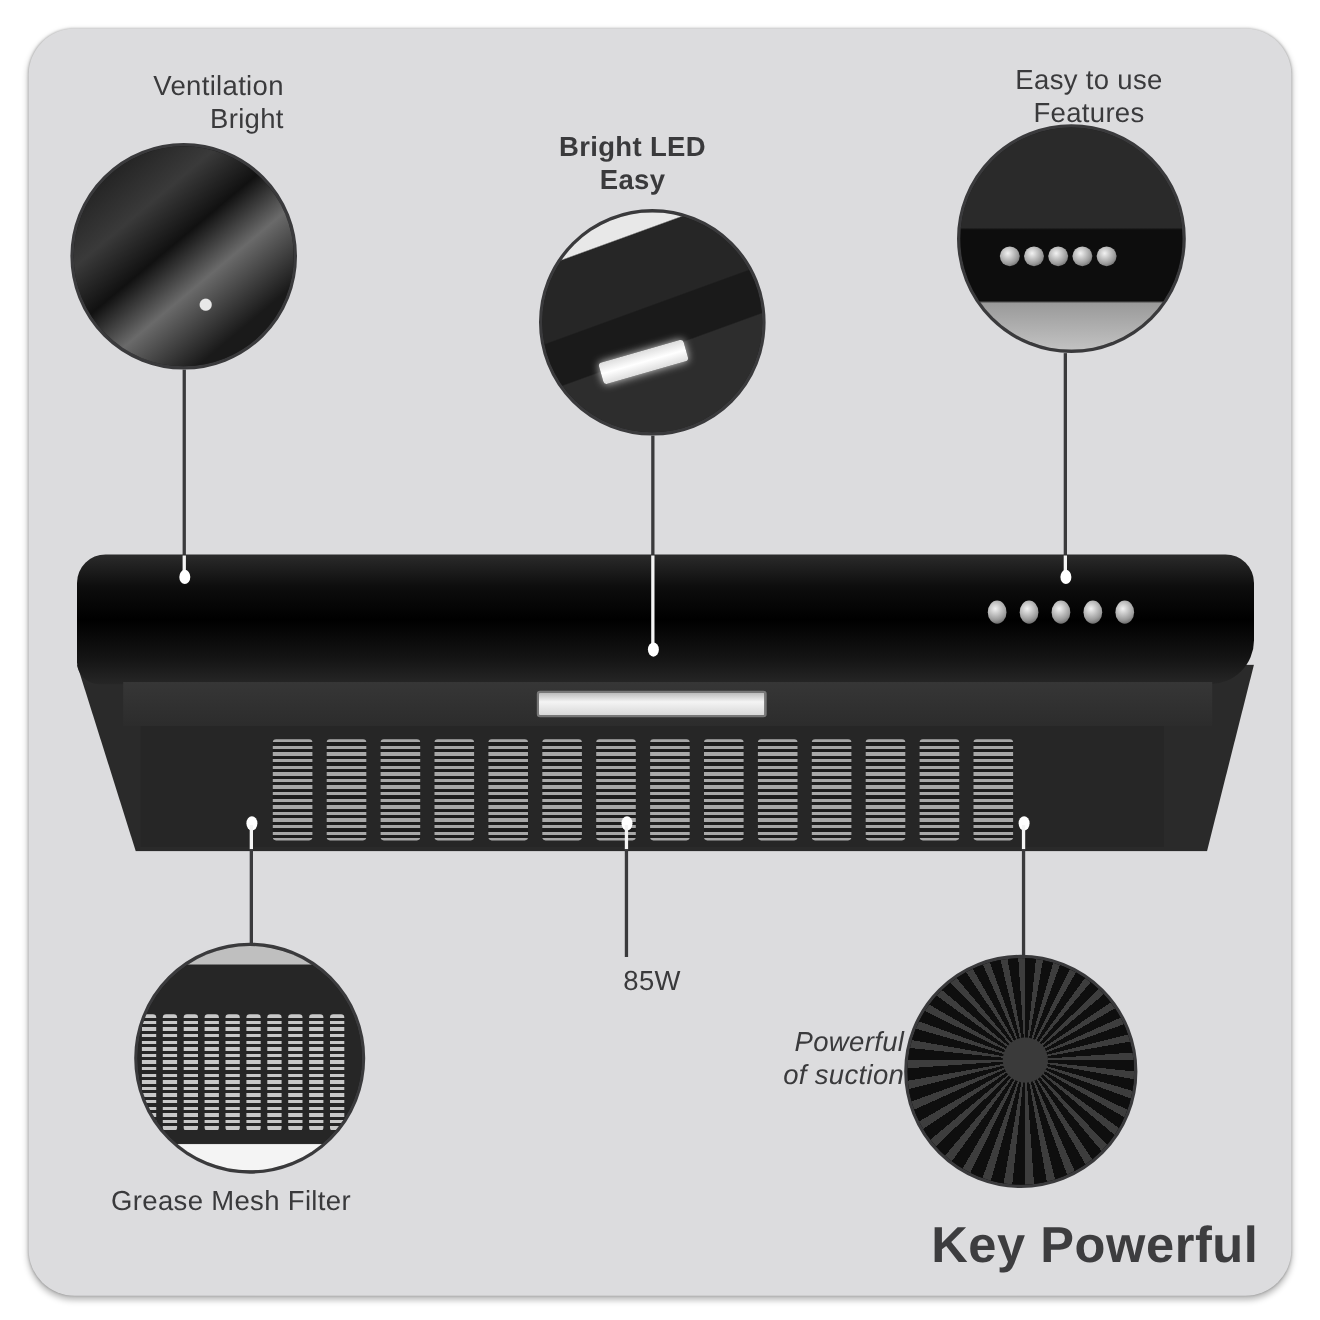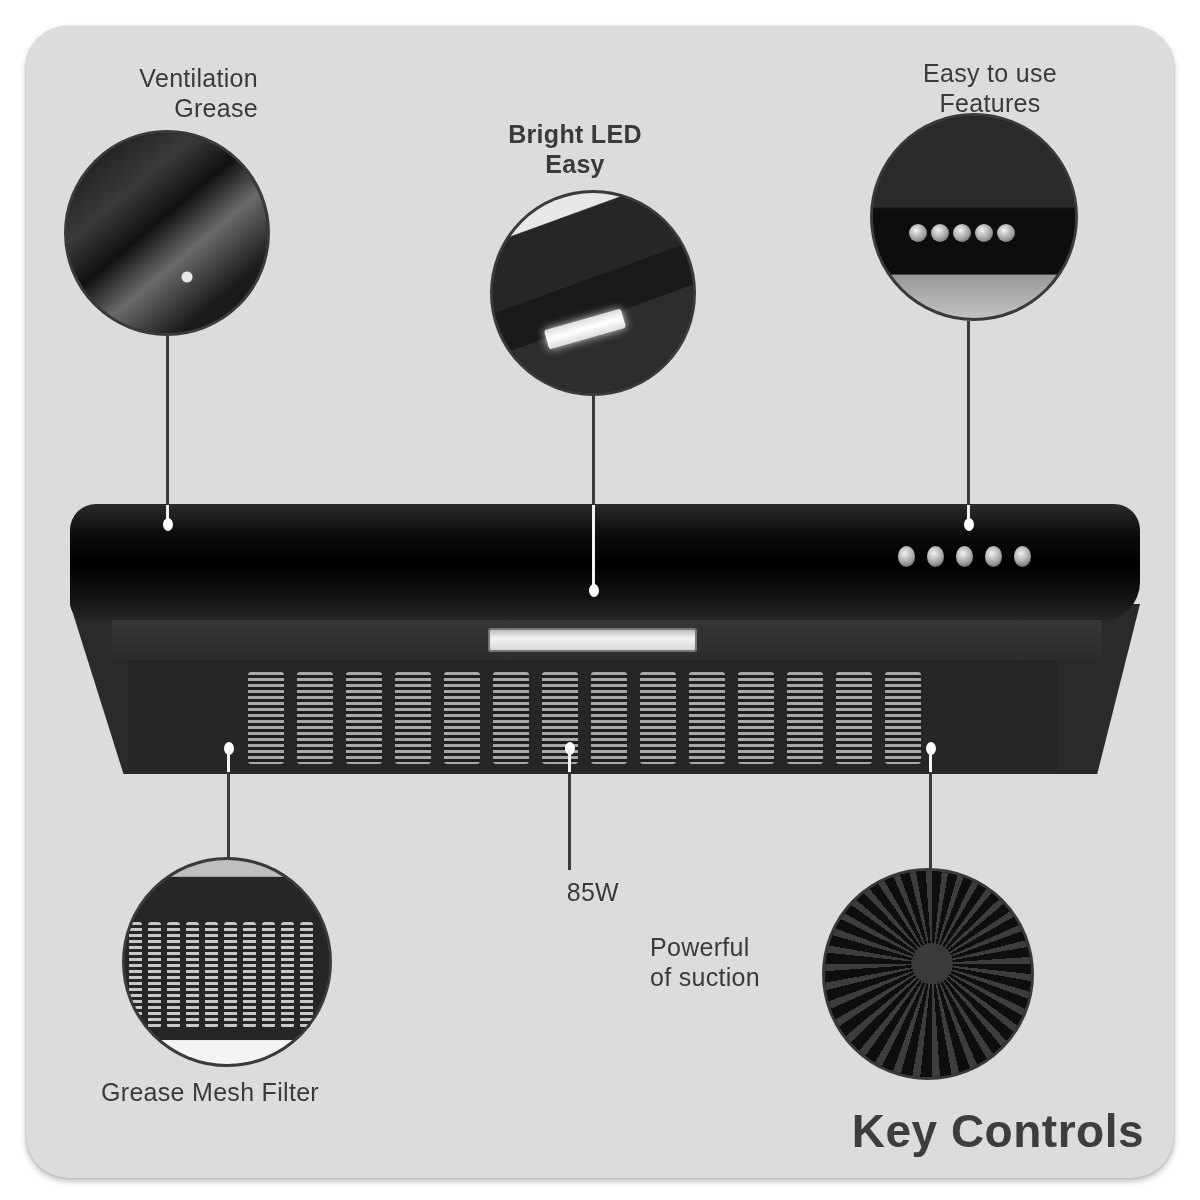--- a/index.html
+++ b/index.html
@@ -9,21 +9,21 @@
   }
   .panel {
     position: absolute; left: 26px; top: 26px; width: 1148px; height: 1152px;
     background: #dcdcde; border-radius: 42px;
     box-shadow: 0 3px 6px rgba(0,0,0,0.28), 0 0 2px rgba(0,0,0,0.2);
   }
   .label {
     position: absolute; font-size: 25px; line-height: 30px; color: #3a3a3c; text-align: center;
     letter-spacing: 0.3px;
   }
-  .label.right { text-align: left; }
+  .label.right { text-align: right; font-style: italic; }
   .title {
     position: absolute; right: 56px; top: 1104px; font-size: 46px; font-weight: bold;
     color: #3d3d3f; letter-spacing: 0.5px;
   }
   .circle {
     position: absolute; border-radius: 50%; overflow: hidden; border: 3px solid #3a3a3c;
     background: #1c1c1c; box-sizing: border-box;
   }
   .line { position: absolute; width: 3px; background: #3a3a3c; }
   .line.white { background: #f4f4f4; }
@@ -99,21 +99,21 @@
       #111;
   }
 </style>
 </head>
 <body>
 
 <div class="panel"></div>
 
 <div class="label" style="left:78px; top:63px; width:180px;text-align:right;">
   <div>Ventilation</div>
-  <div>Grease</div>
+  <div>Bright</div>
 </div>
 <div class="circle" style="left:64px; top:130px; width:206px; height:206px;">
   <div class="vent-inner"></div>
 </div>
 <div class="line" style="left:166px; top:336px; height:186px;"></div>
 
 <div class="label" style="left:485px; top:119px; width:180px;font-weight:bold;">
   <div>Bright LED</div>
   <div>Easy</div>
 </div>
@@ -208,13 +208,13 @@
 
 <div class="line" style="left:929px; top:772px; height:100px;"></div>
 <div class="circle" style="left:822px; top:868px; width:212px; height:212px;">
   <div class="fan-inner"></div>
 </div>
 <div class="label right" style="left:650px; top:932px; width:172px;">
   <div>Powerful</div>
   <div>of suction</div>
 </div>
 
-<div class="title">Key Controls</div>
+<div class="title">Key Powerful</div>
 
 </body></html>

